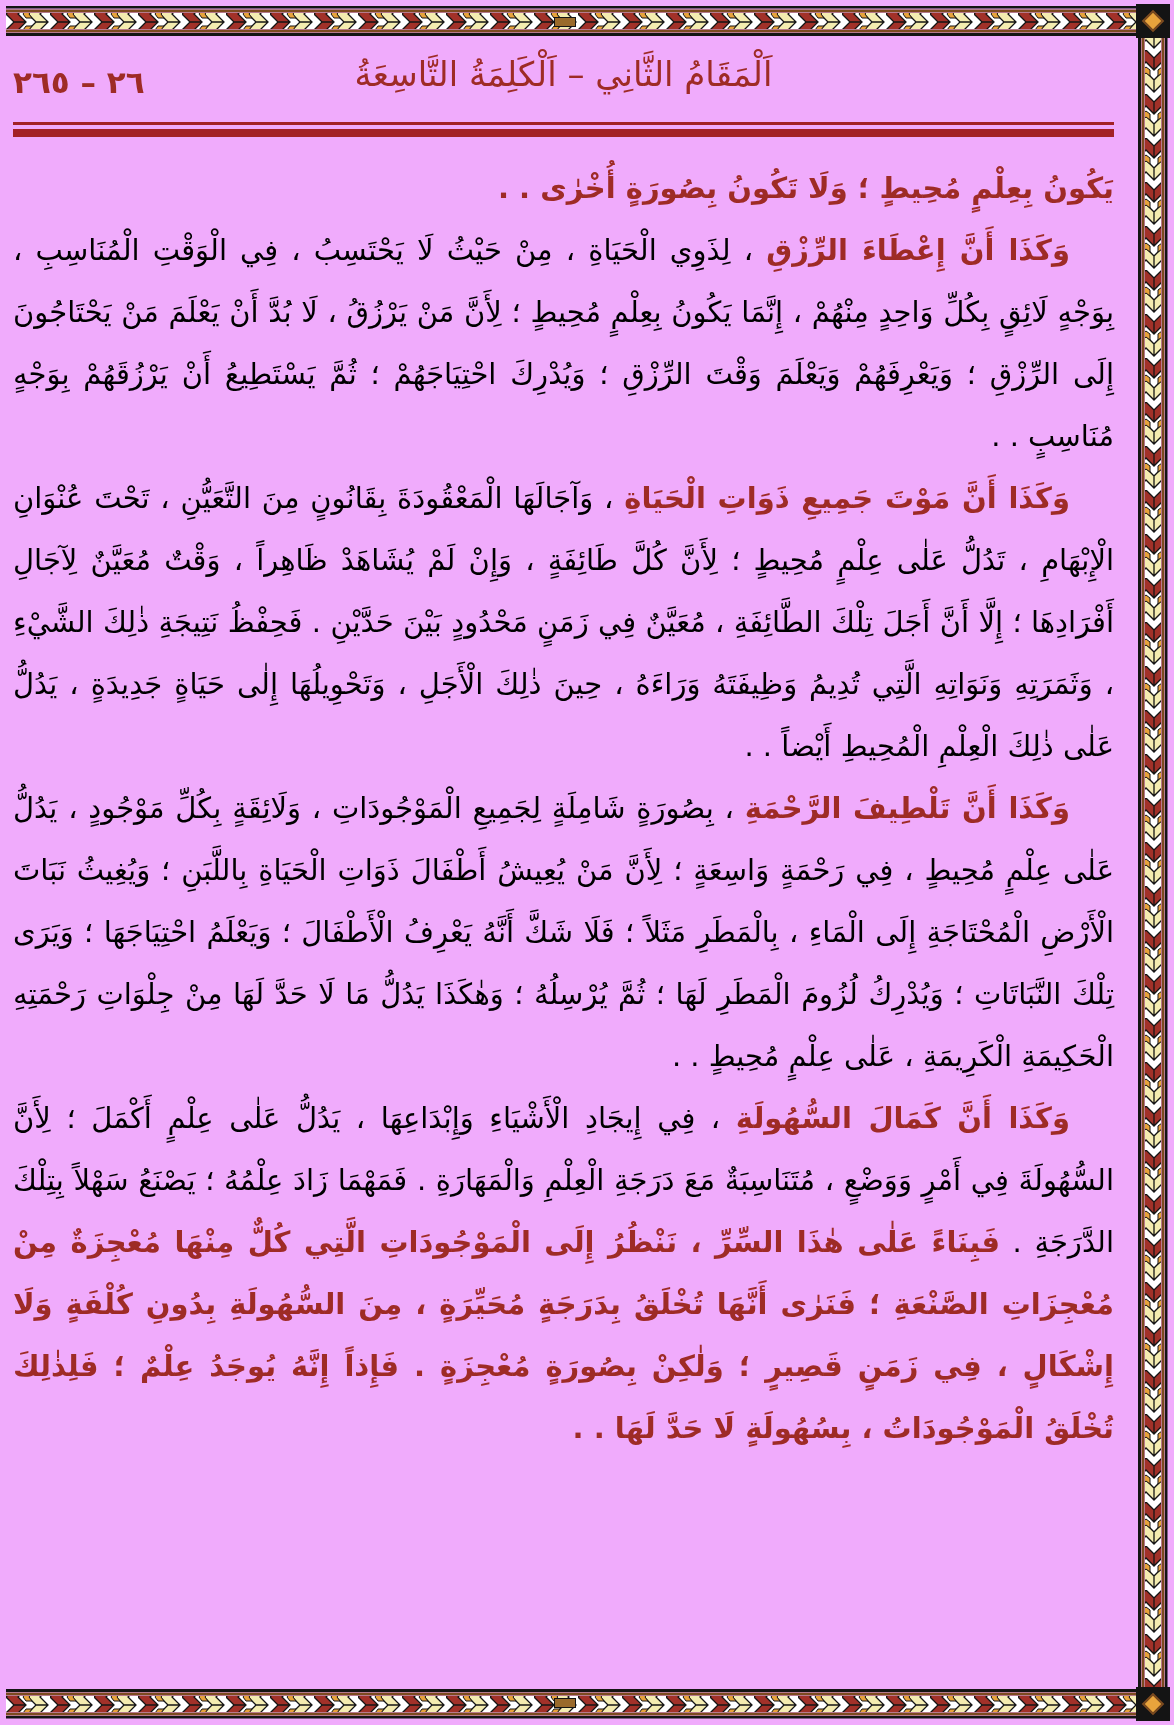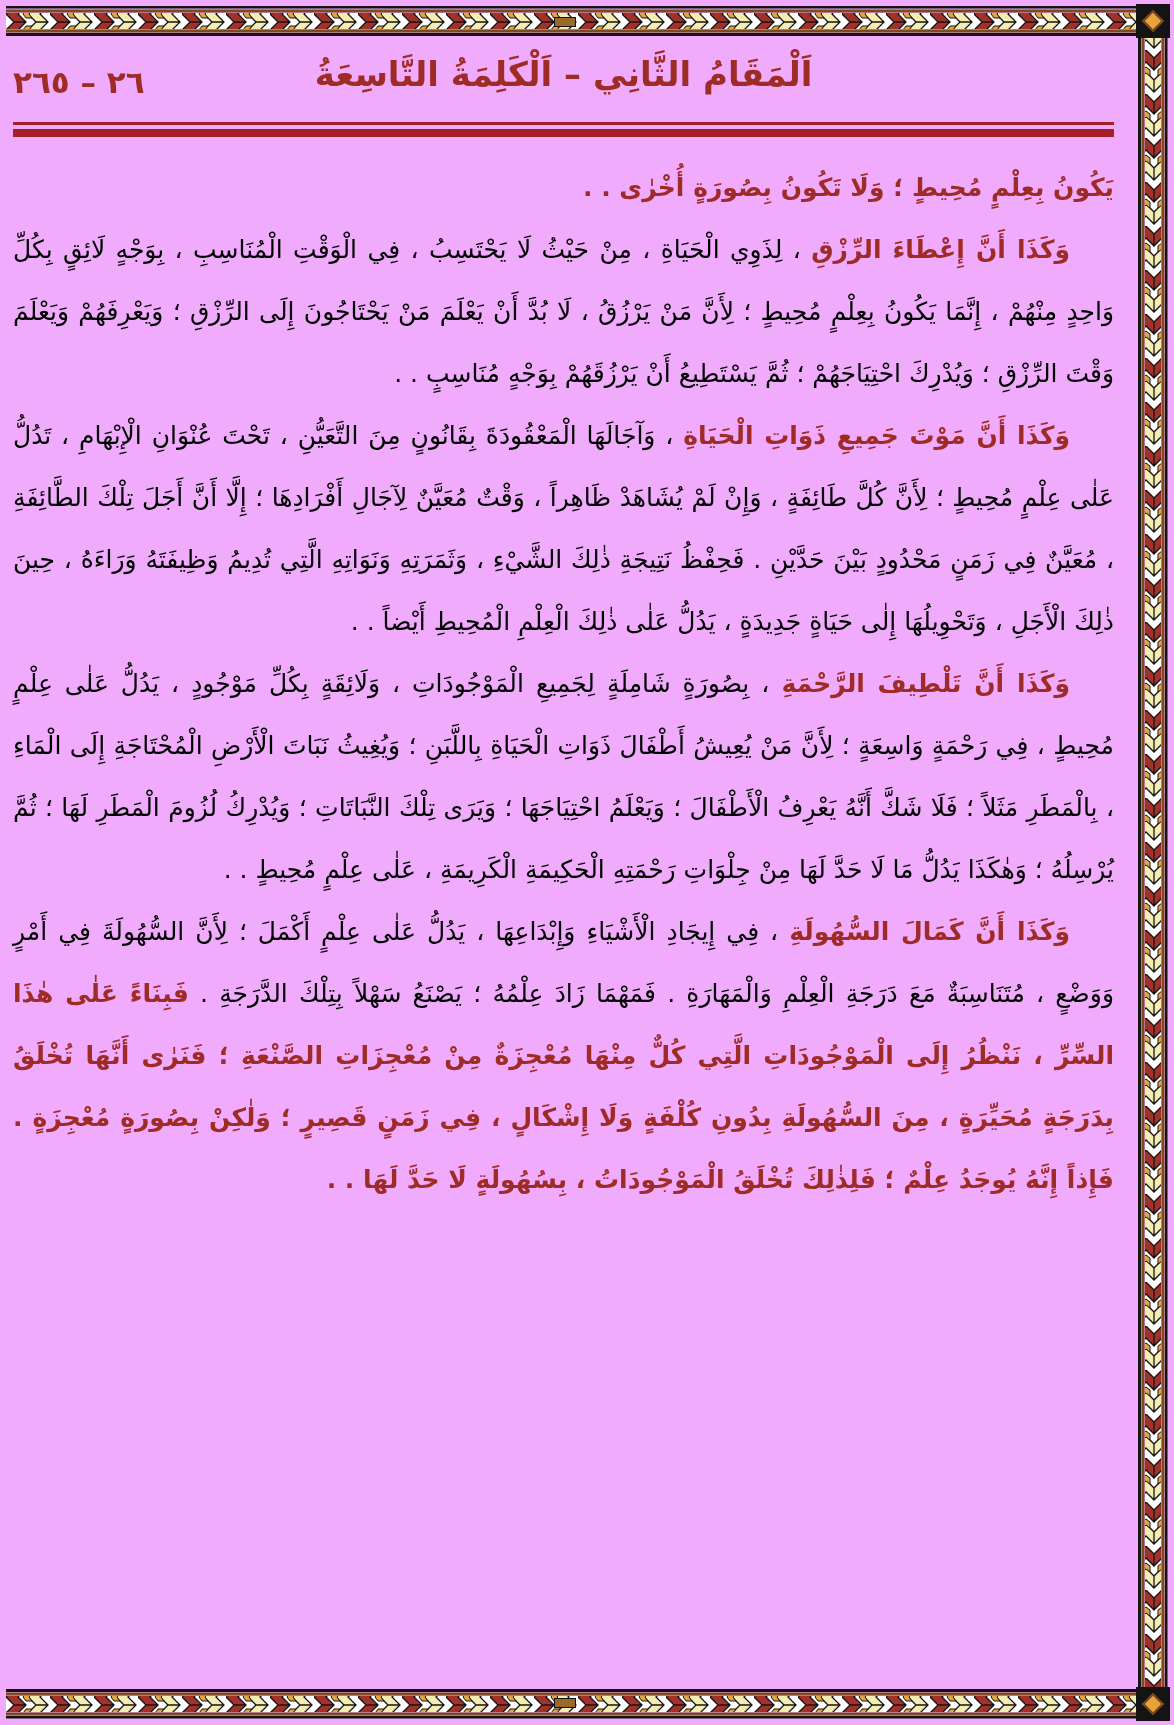--- a/index.html
+++ b/index.html
@@ -29,26 +29,26 @@
 
   .content { position:absolute; top:52px; right:60px; left:58px; }
 
   .hdr { position:relative; height:62px; }
   .page-num {
     position:absolute; left:0; top:12px;
     color:#9E2B26; font-weight:bold; font-size:31px; direction:rtl;
   }
   .title {
     position:absolute; left:0; right:0; top:2px; text-align:center;
-    color:#9E2B26; font-weight:bold; font-size:34px;
+    color:#9E2B26; font-weight:normal; font-size:34px;
   }
   .rule-thin  { height:3px; background:#A32126; margin-top:8px; }
   .rule-thick { height:8px; background:#A32126; margin-top:4px; }
 
-  .body-text { margin-top:20px; font-size:25px; line-height:62px; color:#000; text-align:justify; direction:rtl; }
+  .body-text { margin-top:20px; font-size:29px; line-height:62px; color:#000; text-align:justify; direction:rtl; }
   .body-text p { margin:0; }
   .body-text p.indent { text-indent:44px; }
   .seg-red { color:#9E2B26; font-weight:bold; }
   .seg-black { color:#000000;margin-top:16px; }
 </style>
 </head>
 <body>
 
 <div class="page">
 

